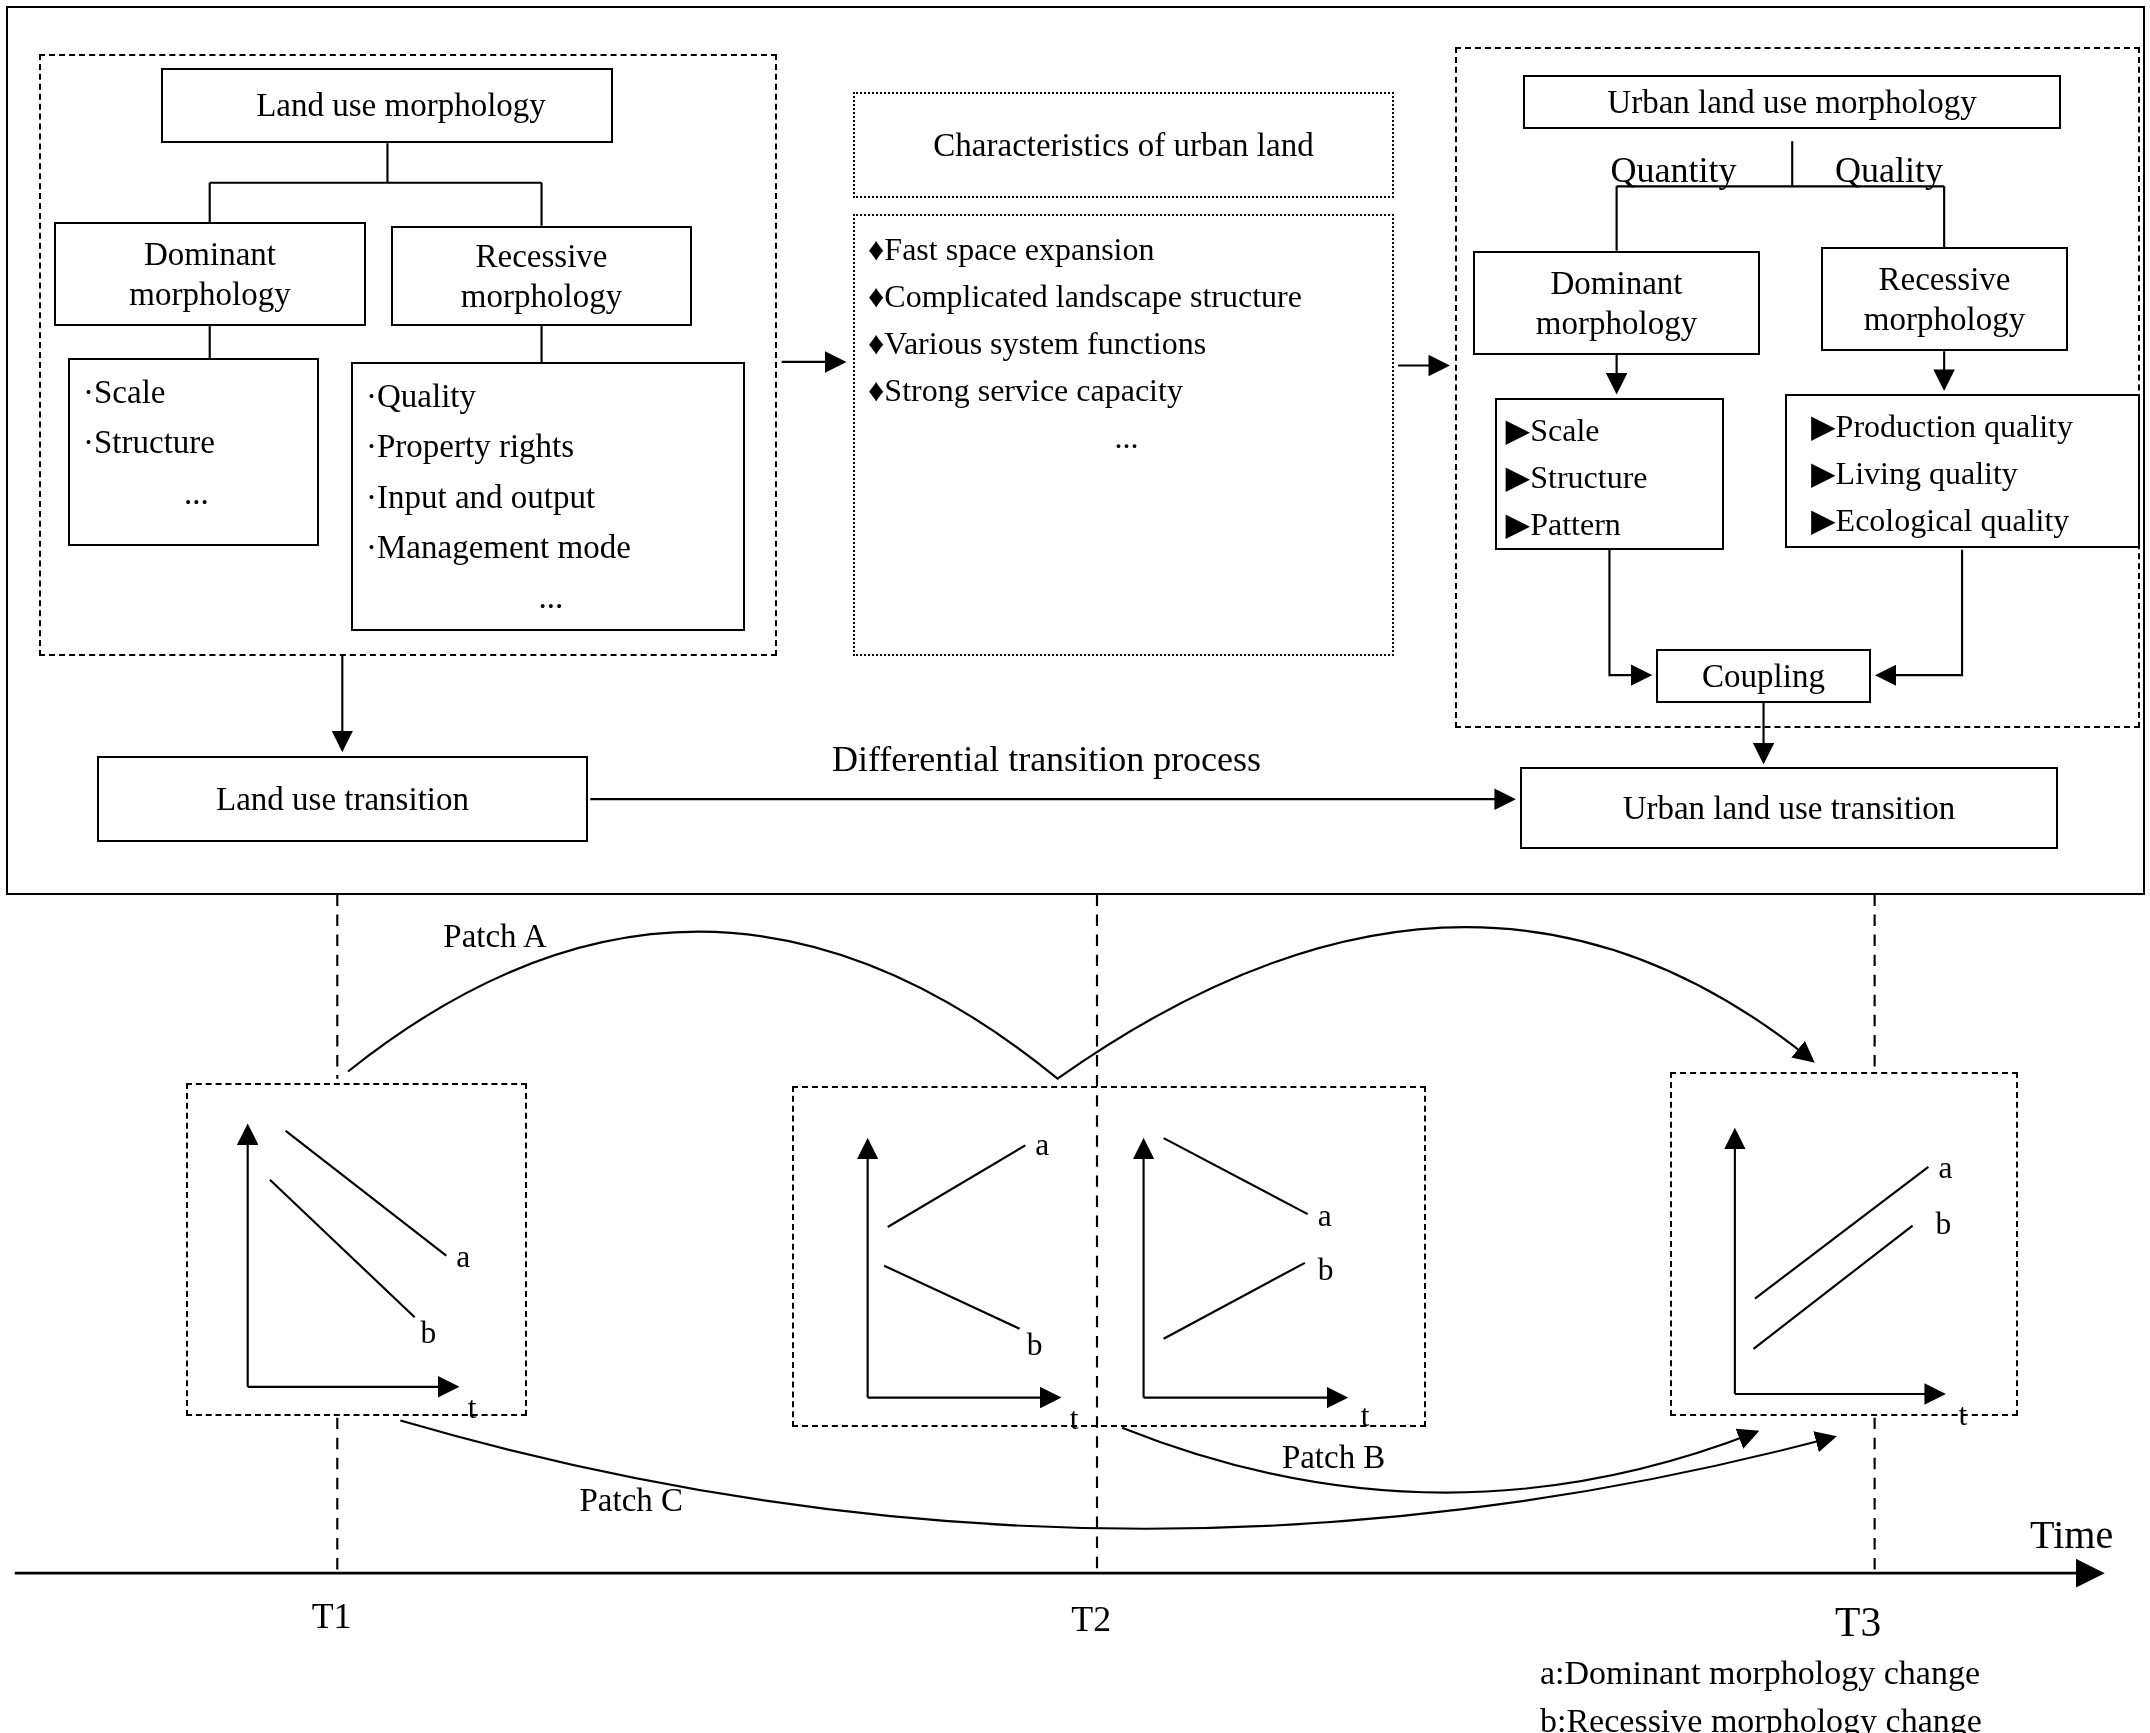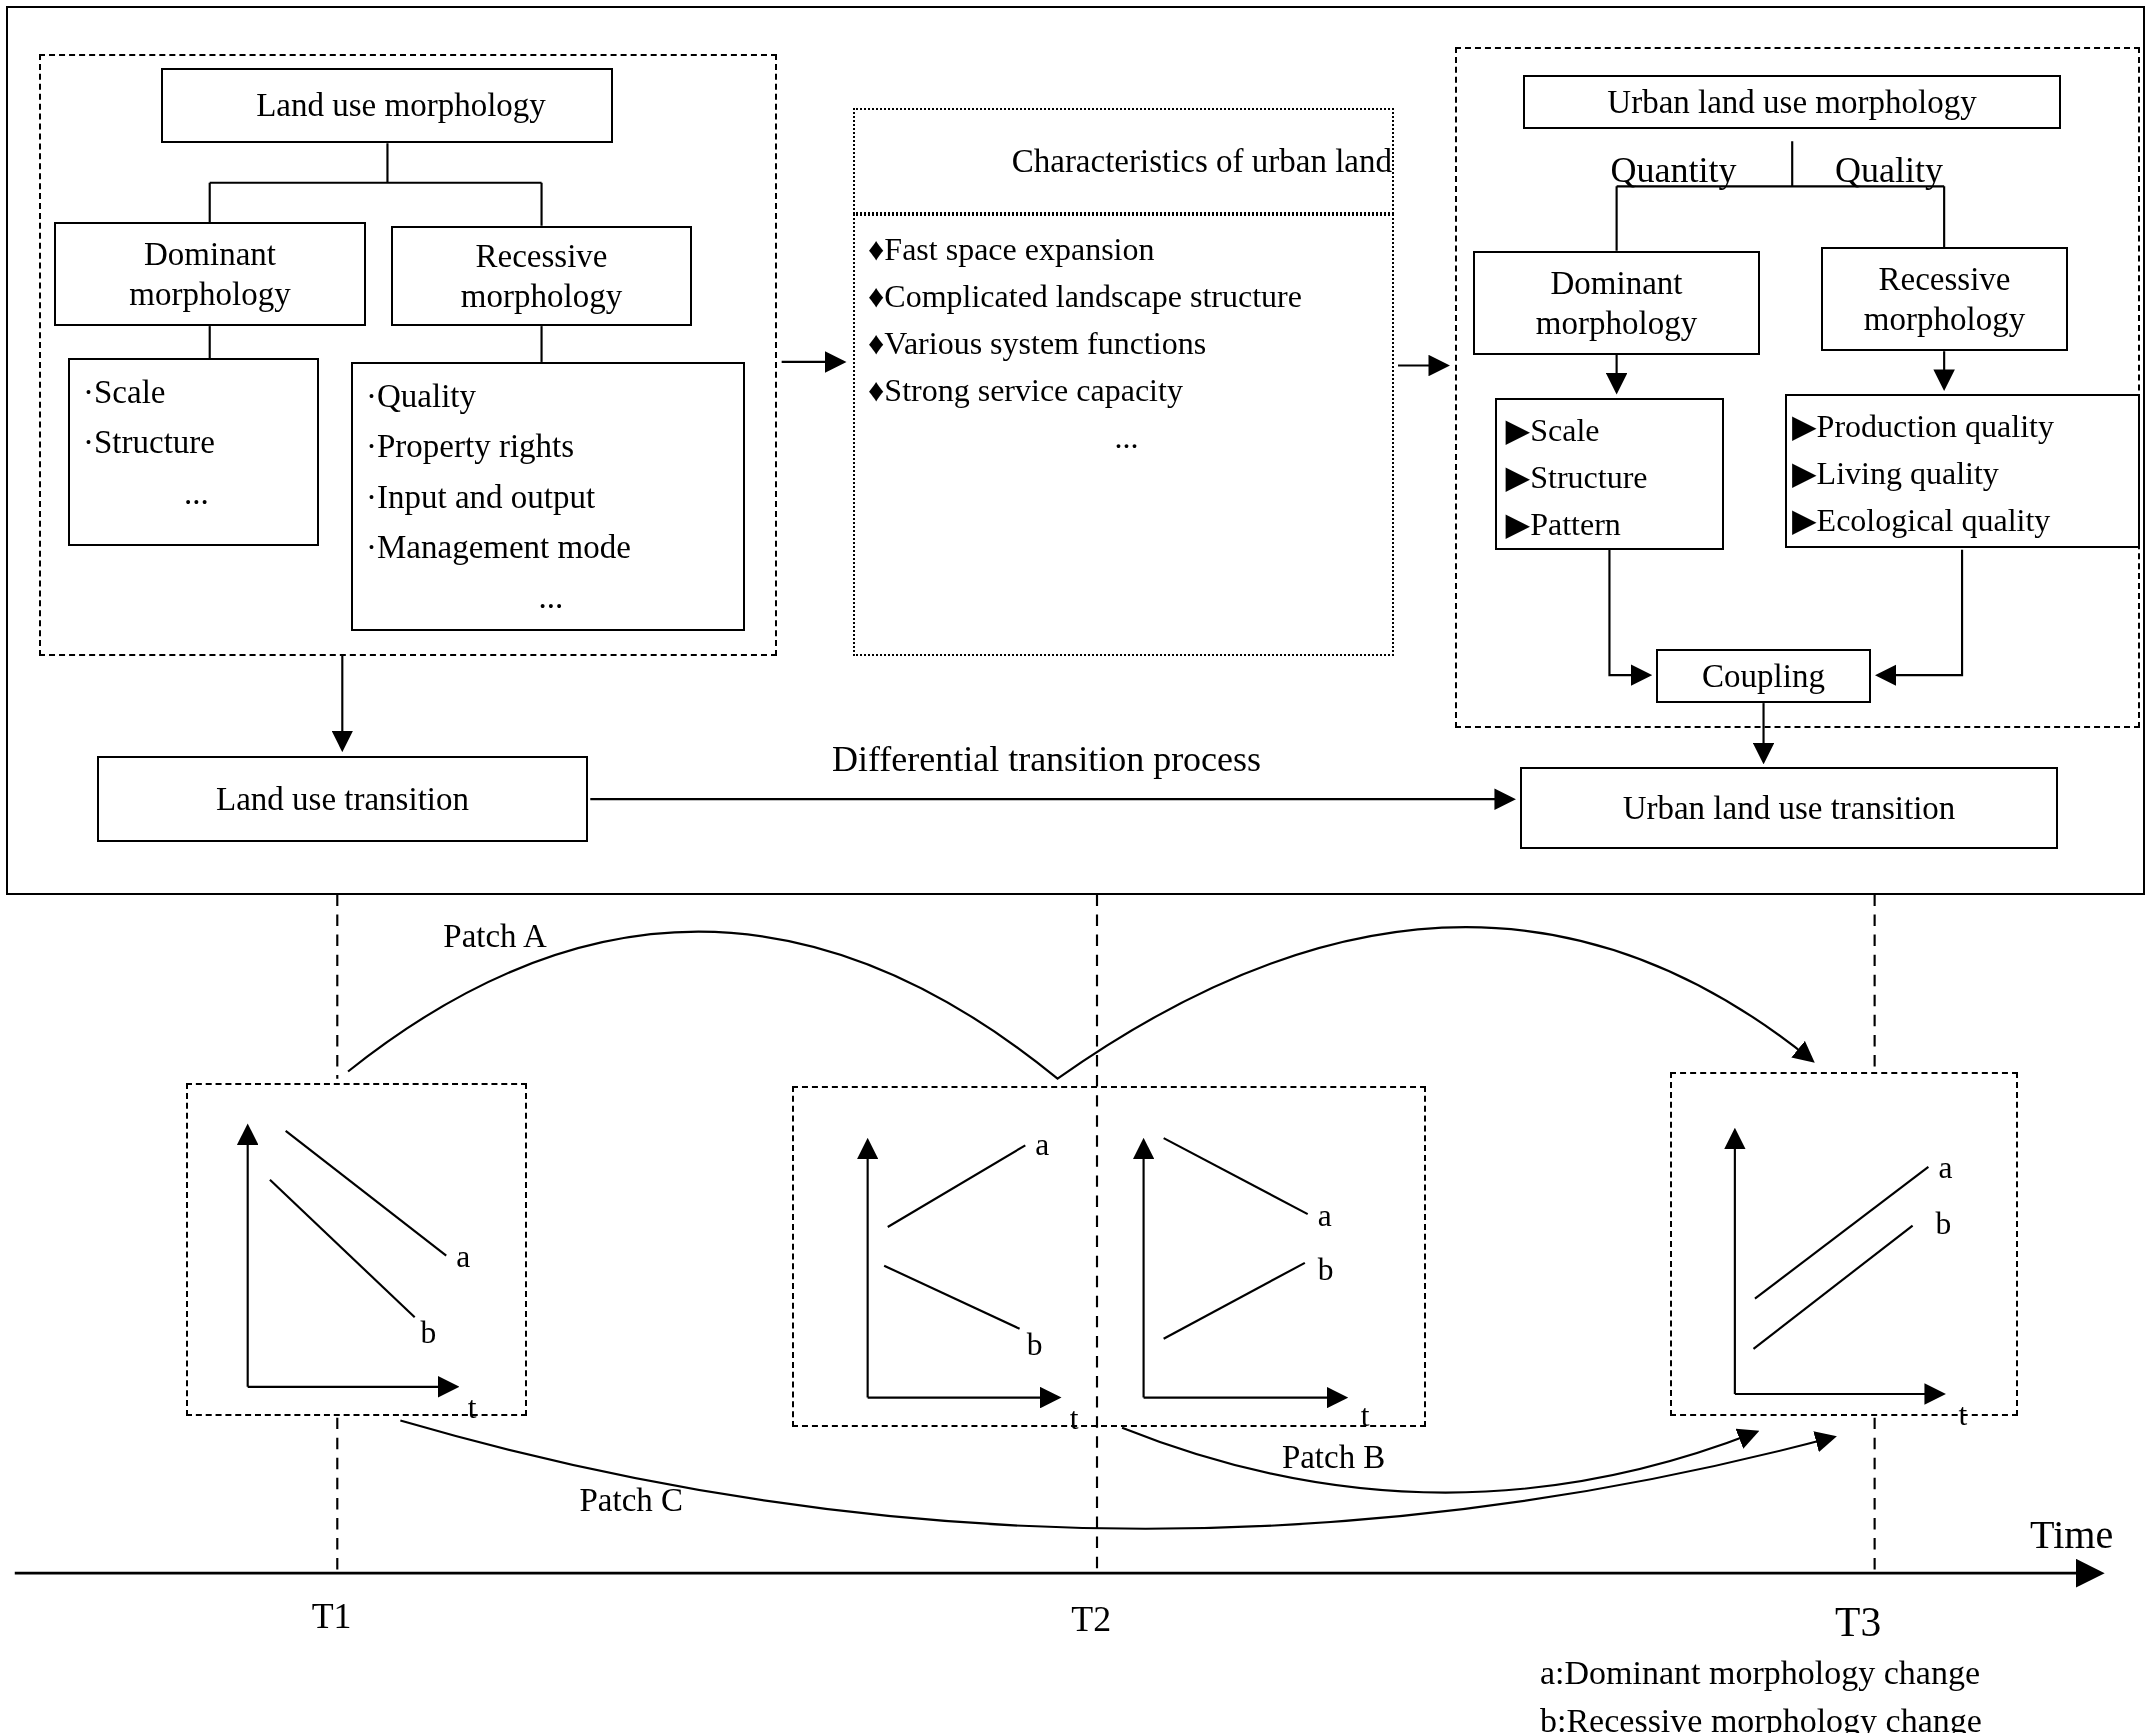--- a/index.html
+++ b/index.html
@@ -161,21 +161,21 @@
   </div>
 
   <div class="box list" style="left:351px; top:362px; width:394px; height:269px;">
     <div class="li">·Quality</div>
     <div class="li">·Property rights</div>
     <div class="li">·Input and output</div>
     <div class="li">·Management mode</div>
     <div class="li li-center">...</div>
   </div>
 
-  <div class="box dotted" style="left:853px; top:108px; width:541px; height:106px;justify-content:flex-end;">
+  <div class="box dotted" style="left:853px; top:92px; width:541px; height:106px;">
     <span>Characteristics of urban land</span>
   </div>
 
   <div class="box dotted list list-sm" style="left:853px; top:214px; width:541px; height:442px; padding-top:10px;">
     <div class="li">♦Fast space expansion</div>
     <div class="li">♦Complicated landscape structure</div>
     <div class="li">♦Various system functions</div>
     <div class="li">♦Strong service capacity</div>
     <div class="li li-center">...</div>
   </div>
@@ -196,21 +196,21 @@
   <div class="box" style="left:1821px; top:247px; width:247px; height:104px;">
     <span class="narrow">Recessive morphology</span>
   </div>
 
   <div class="box list list-sm" style="left:1495px; top:398px; width:229px; height:152px; padding-left:8.6px;">
     <div class="li">▶Scale</div>
     <div class="li">▶Structure</div>
     <div class="li">▶Pattern</div>
   </div>
 
-  <div class="box list list-sm" style="left:1785px; top:394px; width:355px; height:154px; padding-left:5px;">
+  <div class="box list list-sm" style="left:1785px; top:394px; width:355px; height:154px; padding-left:24px;">
     <div class="li">▶Production quality</div>
     <div class="li">▶Living quality</div>
     <div class="li">▶Ecological quality</div>
   </div>
 
   <div class="box" style="left:1656px; top:649px; width:215px; height:54px;">
     <span>Coupling</span>
   </div>
 
   <div class="box" style="left:97px; top:756px; width:491px; height:86px;">

